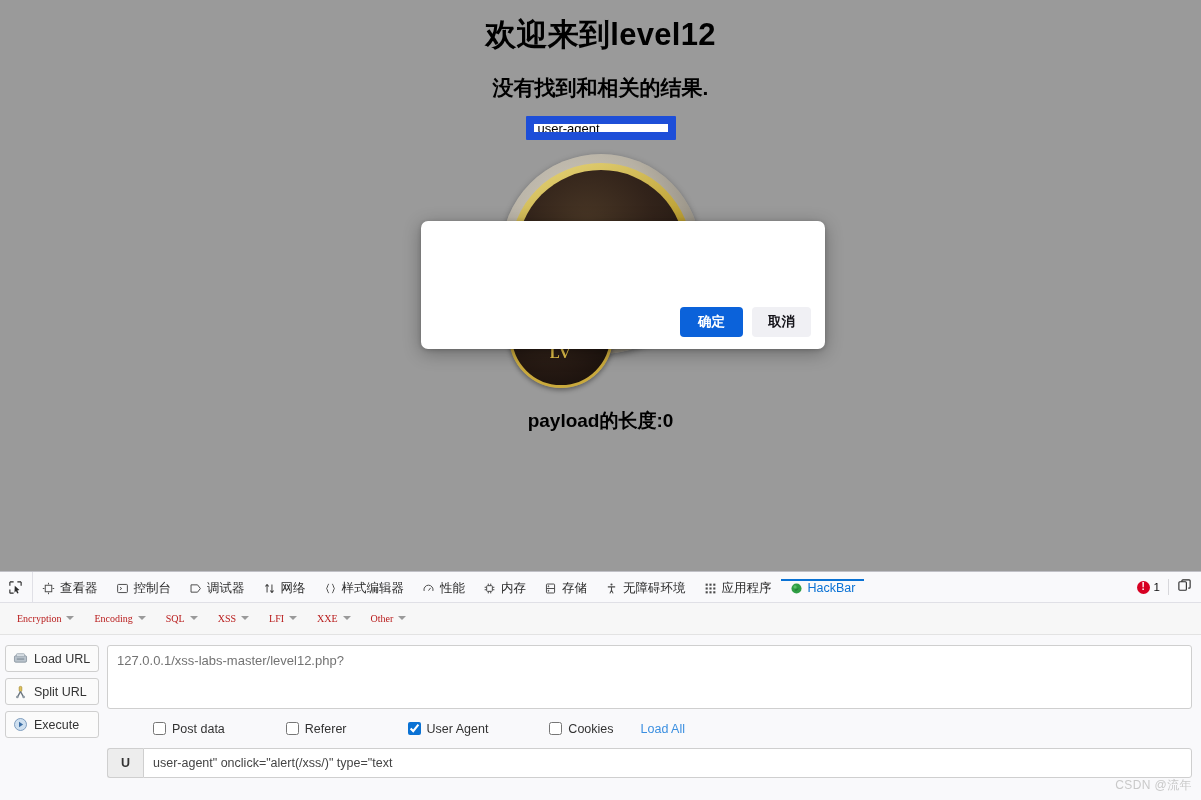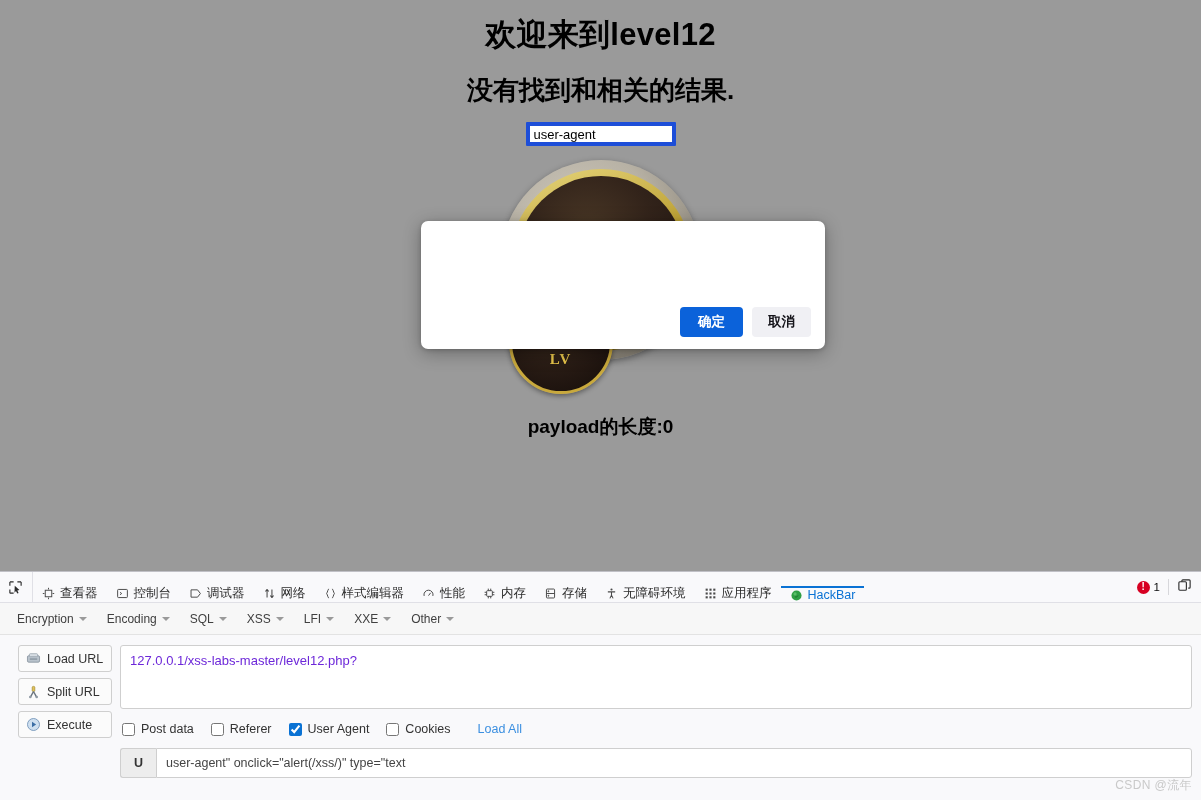--- a/index.html
+++ b/index.html
@@ -17,27 +17,27 @@
     position:absolute; left:0; top:0; width:1201px; height:571px;
     background:#9a9a9a; overflow:hidden;
   }
   .page-inner{ text-align:center; padding-top:16px; }
 
   .h1-welcome{
     font-size:31px; font-weight:bold; color:#000; margin:0 0 22px 0;
     letter-spacing:.3px; line-height:1.2;
   }
   .h2-noresult{
-    font-size:26px; font-weight:bold; color:#000; margin:0 0 16px 0;
+    font-size:21px; font-weight:bold; color:#000; margin:0 0 16px 0;
     line-height:1.2;
   }
   .ua-input{
     width:150px; height:24px; padding:2px 4px;
     font-family:"Liberation Sans", sans-serif; font-size:13px; color:#000;
-    border:4px solid #1d4ed8; background:#fff; outline:none;
+    border:8px solid #1d4ed8; background:#fff; outline:none;
     text-align:left; border-radius:1px;
   }
   .ua-wrap{ position:relative; display:inline-block; }
 
   
   .badge-wrap{ margin:14px auto 0; width:200px; height:240px; position:relative; }
   .badge-outer{
     position:absolute; left:0; top:0; width:200px; height:200px; border-radius:50%;
     background:
       radial-gradient(circle at 38% 30%, #cfc9bd 0%, #b7b1a4 40%, #8e887c 72%, #6d675c 100%);
@@ -117,21 +117,21 @@
     background:#f9f9fb; border-top:1px solid #c0c0c6;
     font-size:12px; color:#0c0c0d;
   }
   .dt-toolbar{
     height:31px; display:flex; align-items:stretch; background:#f9f9fb;
     border-bottom:1px solid #e0e0e6;
   }
   .dt-picker{
     display:flex; align-items:center; padding:0 9px 0 8px; border-right:1px solid #e0e0e6;
   }
-  .dt-tabs{ display:flex; align-items:flex-end; flex:1; overflow:hidden; }
+  .dt-tabs{ display:flex; align-items:center; flex:1; overflow:hidden; }
   .dt-tab{
     display:flex; align-items:center; gap:5px; padding:0 9px;
     white-space:nowrap; cursor:pointer; color:#2b2b2b; font-size:12.5px;
     border-top:2px solid transparent;
   }
   .dt-tab.active{ color:#0a72d4; border-top:2px solid #0a72d4; }
   .dt-right{
     display:flex; align-items:center; gap:8px; padding:0 9px 0 6px;
   }
   .err-badge{ display:flex; align-items:center; gap:4px; }
@@ -142,44 +142,44 @@
   }
   .err-count{ font-size:11.5px; color:#0c0c0d; }
   .dt-sep{ width:1px; height:16px; background:#d7d7db; }
 
   
   .hb-menubar{
     height:32px; display:flex; align-items:center; gap:2px; padding:0 8px;
     background:#f7f7f7; border-bottom:1px solid #e3e3e3;
   }
   .hb-menu{
-    font-size:12px; color:#404040; padding:4px 9px; cursor:pointer; white-space:nowrap;
+    font-size:10px; color:#b91c1c; padding:4px 9px; cursor:pointer; white-space:nowrap;font-family:Liberation Serif, serif;
   }
   .hb-menu .caret-dn{
     display:inline-block; margin-left:5px; border-left:4px solid transparent;
     border-right:4px solid transparent; border-top:4px solid #9a9a9a; vertical-align:2px;
   }
-  .hb-body{ display:flex; padding:10px 9px 0 18px; gap:8px; }
+  .hb-body{ display:flex; padding:10px 9px 0 5px; gap:8px; }
   .hb-left{ display:flex; flex-direction:column; gap:6px; width:94px; flex:0 0 94px; }
   .hb-btn{
     display:flex; align-items:center; gap:6px; height:27px; padding:0 7px;
     background:#fbfbfb; border:1px solid #cfcfcf; border-radius:3px;
     font-size:12.5px; color:#333; cursor:pointer; white-space:nowrap;
   }
   .hb-right{ flex:1; display:flex; flex-direction:column; }
   .hb-url{
     width:100%; height:64px; resize:none; padding:7px 9px;
     border:1px solid #cfcfcf; border-radius:3px; background:#fff;
-    font-family:"Liberation Sans", sans-serif; font-size:13px; color:#6d28d9;
+    font-family:"Liberation Sans", sans-serif; font-size:13px; color:#737373;
     outline:none; line-height:1.3;
   }
   .hb-checks{
     display:flex; align-items:center; gap:17px; margin-top:13px; padding-left:2px;
   }
-  .hb-check{ display:flex; align-items:flex-end; gap:6px; font-size:12.5px; color:#333; cursor:pointer; }
+  .hb-check{ display:flex; align-items:flex-start; gap:6px; font-size:12.5px; color:#333; cursor:pointer;margin-left:44px; }
   .hb-check input{ margin:0; width:13px; height:13px; accent-color:#0a72d4; cursor:pointer; }
   .hb-clear{ color:#3b8fe0; font-size:12.5px; cursor:pointer; margin-left:10px; }
   .hb-payload-row{ display:flex; margin-top:12px; width:100%; }
   .hb-addon{
     width:36px; display:flex; align-items:center; justify-content:center;
     background:#ededed; border:1px solid #cfcfcf; border-right:none;
     border-radius:3px 0 0 3px; font-size:12.5px; font-weight:bold; color:#333; height:30px;
   }
   .hb-payload{
     flex:1; height:30px; padding:0 9px; border:1px solid #cfcfcf; border-radius:0 3px 3px 0;

